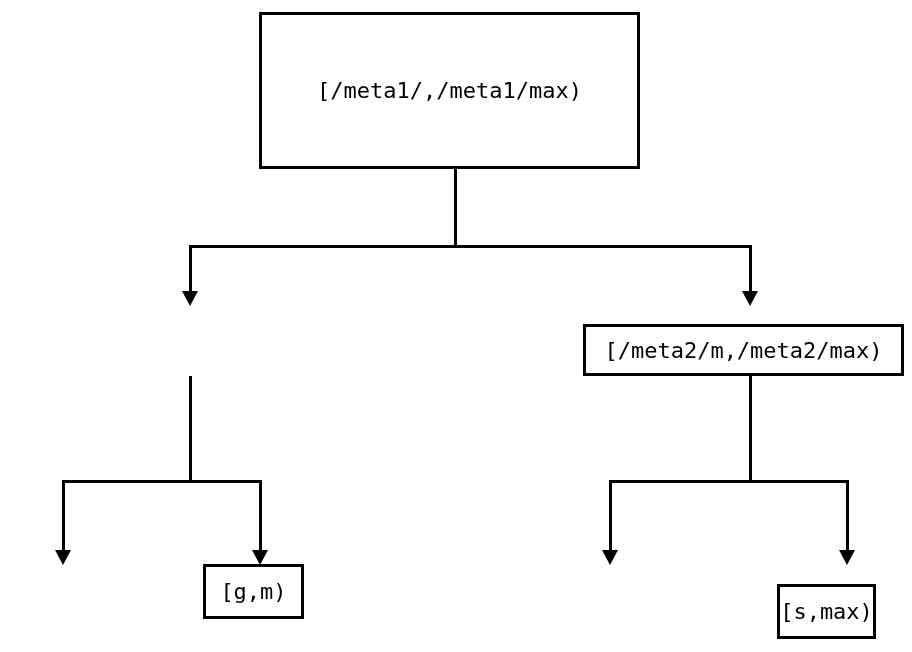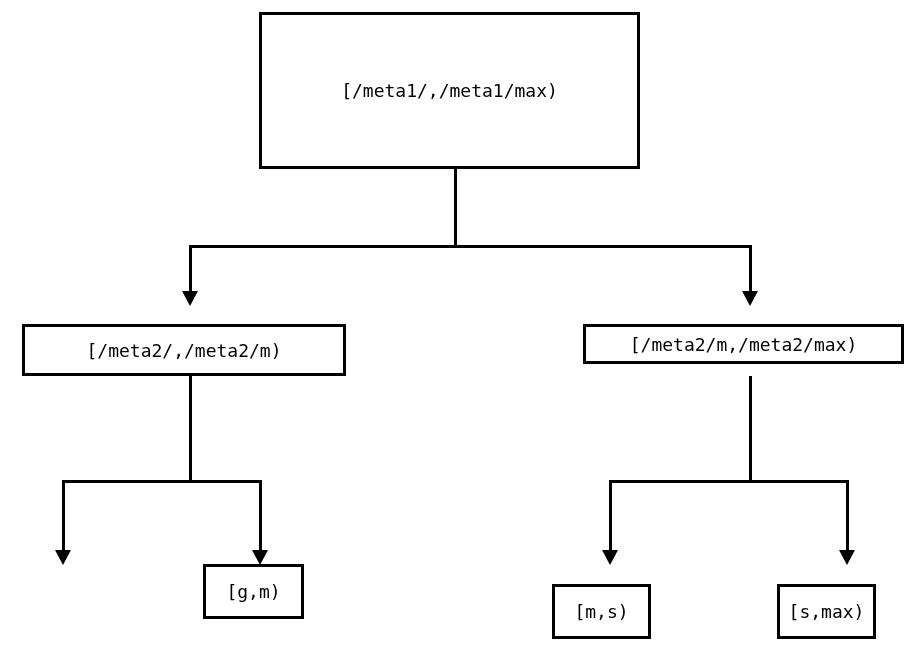--- a/index.html
+++ b/index.html
@@ -18,39 +18,39 @@
     color: var(--fg);
     overflow: hidden;
   }
   .node {
     position: absolute;
     border: 3px solid var(--line);
     background: var(--bg);
     display: flex;
     align-items: center;
     justify-content: center;
-    font-size: 18px;
+    font-size: 22px;
     white-space: nowrap;
   }
   .line {
     position: absolute;
     background: var(--line);
   }
   .arrow {
     position: absolute;
     width: 0;
     height: 0;
     border-left: 8px solid transparent;
     border-right: 8px solid transparent;
     border-top: 15px solid var(--line);
   }
   
   .n-root   { left: 259px; top: 12px;  width: 381px; height: 157px; }
   .n-l2a    { left: 22px;  top: 324px; width: 324px; height: 52px;  }
-  .n-l2b    { left: 583px; top: 324px; width: 321px; height: 40px;  }
+  .n-l2b    { left: 583px; top: 324px; width: 321px; height: 52px;  }
   .n-leaf0  { left: 7px;   top: 584px; width: 101px; height: 55px;  }
   .n-leaf1  { left: 203px; top: 564px; width: 101px; height: 55px;  }
   .n-leaf2  { left: 552px; top: 584px; width: 99px;  height: 55px;  }
   .n-leaf3  { left: 777px; top: 584px; width: 99px; height: 55px;  }
   
   .c-root-stem { left: 454px; top: 169px; width: 3px;   height: 79px; }
   .c-top-h     { left: 189px; top: 245px; width: 563px; height: 3px;  }
   .c-top-lv    { left: 189px; top: 245px; width: 3px;   height: 47px; }
   .c-top-rv    { left: 749px; top: 245px; width: 3px;   height: 47px; }
   .a-top-l     { left: 182px; top: 291px; }
@@ -70,28 +70,26 @@
   .a-r-l       { left: 602px; top: 550px; }
   .a-r-r       { left: 839px; top: 550px; }
 </style>
 </head>
 <body>
 
 <div class="canvas">
 
   <div class="node n-root">[/meta1/,/meta1/max)</div>
 
-  <div class="node n-l2a">[/meta2/,/meta2/m)</div>
 
   <div class="node n-l2b">[/meta2/m,/meta2/max)</div>
 
 
   <div class="node n-leaf1">[g,m)</div>
 
-  <div class="node n-leaf2">[m,s)</div>
 
   <div class="node n-leaf3">[s,max)</div>
 
   <div class="line c-root-stem"></div>
   <div class="line c-top-h"></div>
   <div class="line c-top-lv"></div>
   <div class="line c-top-rv"></div>
   <div class="arrow a-top-l"></div>
   <div class="arrow a-top-r"></div>
 

